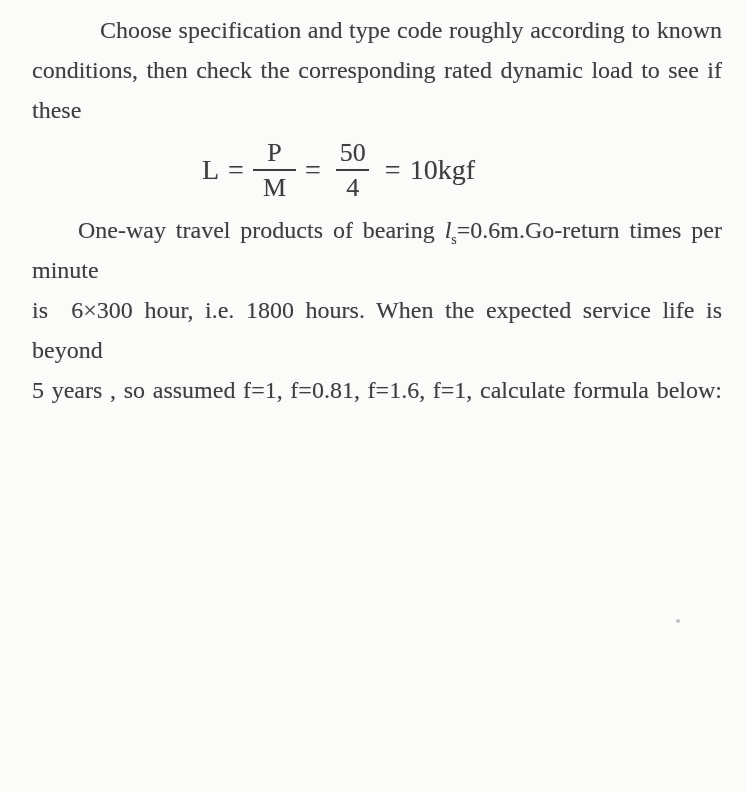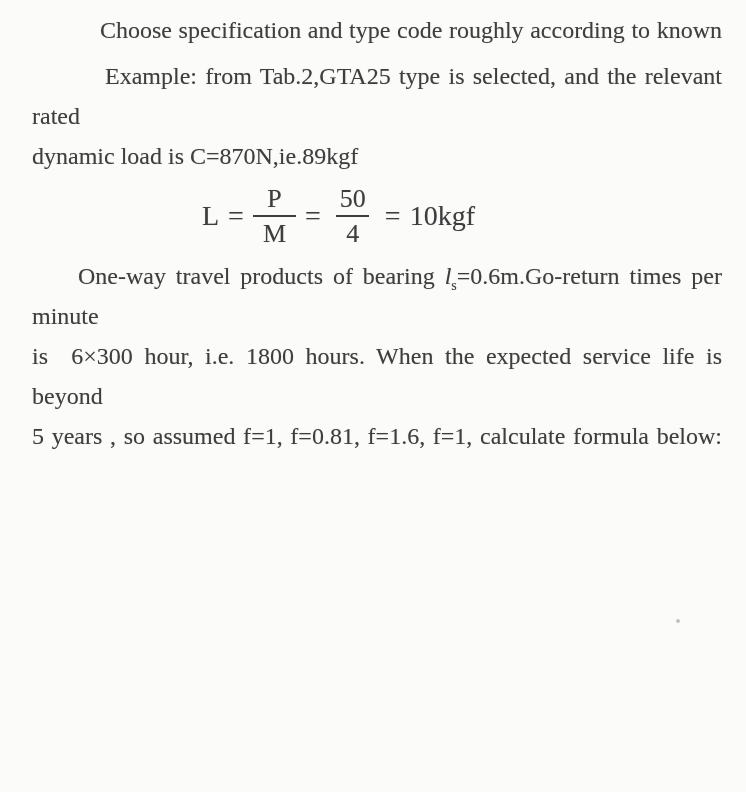--- a/index.html
+++ b/index.html
@@ -41,26 +41,23 @@
     background:#c2c2c2;
   }
 </style>
 </head>
 <body>
 
 <div class="page">
 
   <div class="para">
     <div class="line jl ind1"><span>Choose specification and type code roughly according to known</span></div>
+    <div class="line jl"><span>conditions, then check the corresponding rated dynamic load to see if these</span></div>
   </div>
 
-  <div class="para mt-p2">
-    <div class="line jl ind2"><span>Example: from Tab.2,GTA25 type is selected, and the relevant rated</span></div>
-    <div class="line"><span>dynamic load is C=870N,ie.89kgf</span></div>
-  </div>
 
 
   <div class="formula f1">
     <span class="sym">L</span>
     <span class="sym">=</span>
     <span class="frac">
       <span class="num">P</span>
       <span class="den">M</span>
     </span>
     <span class="sym">=</span>

